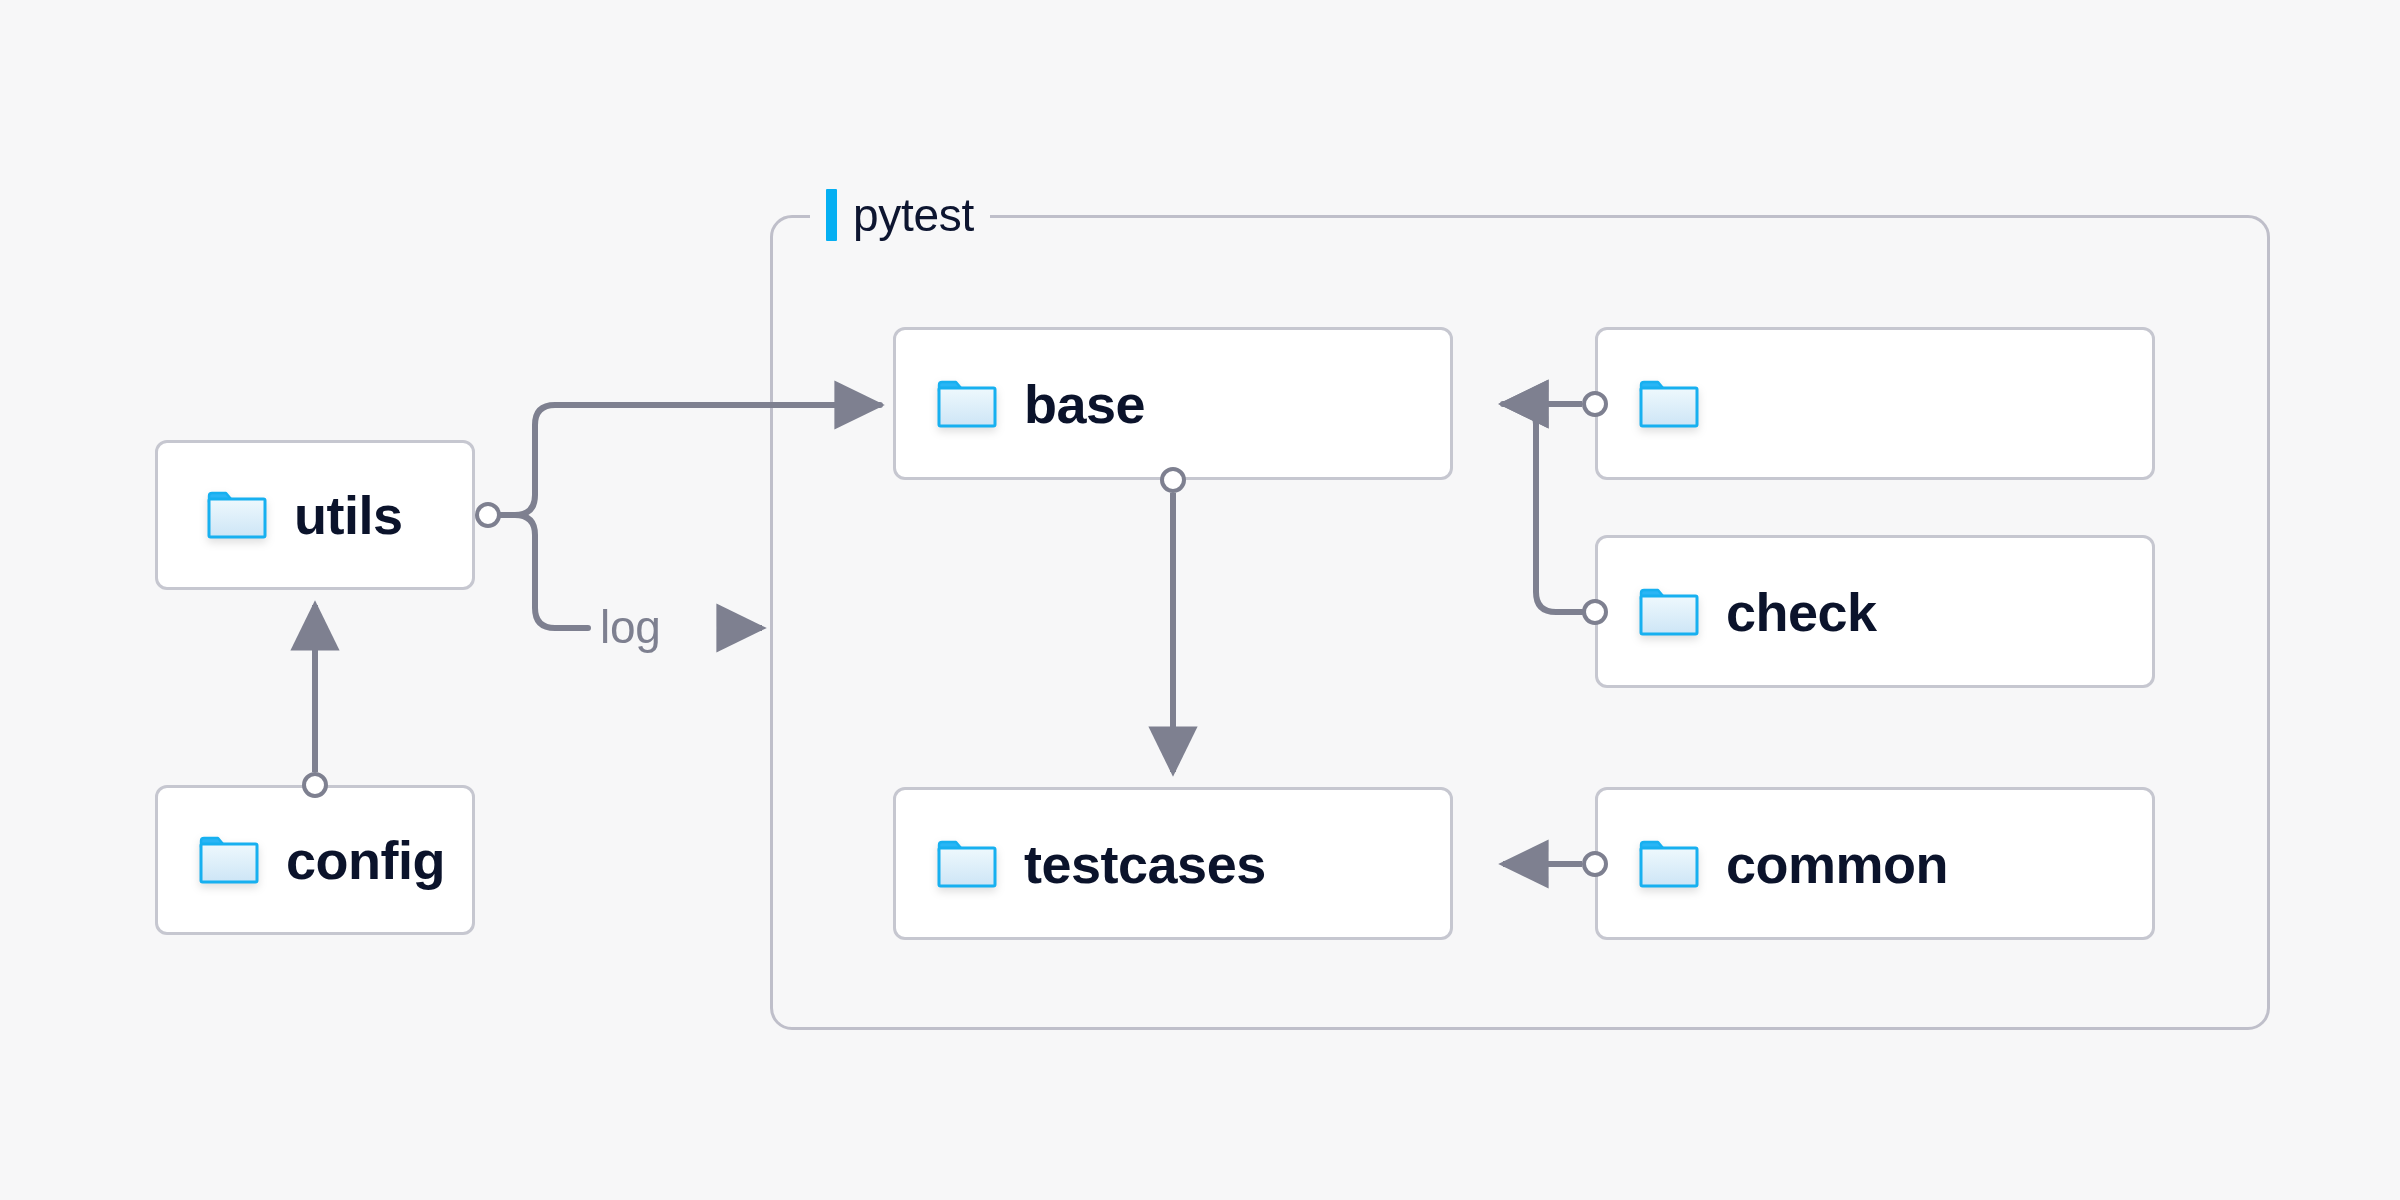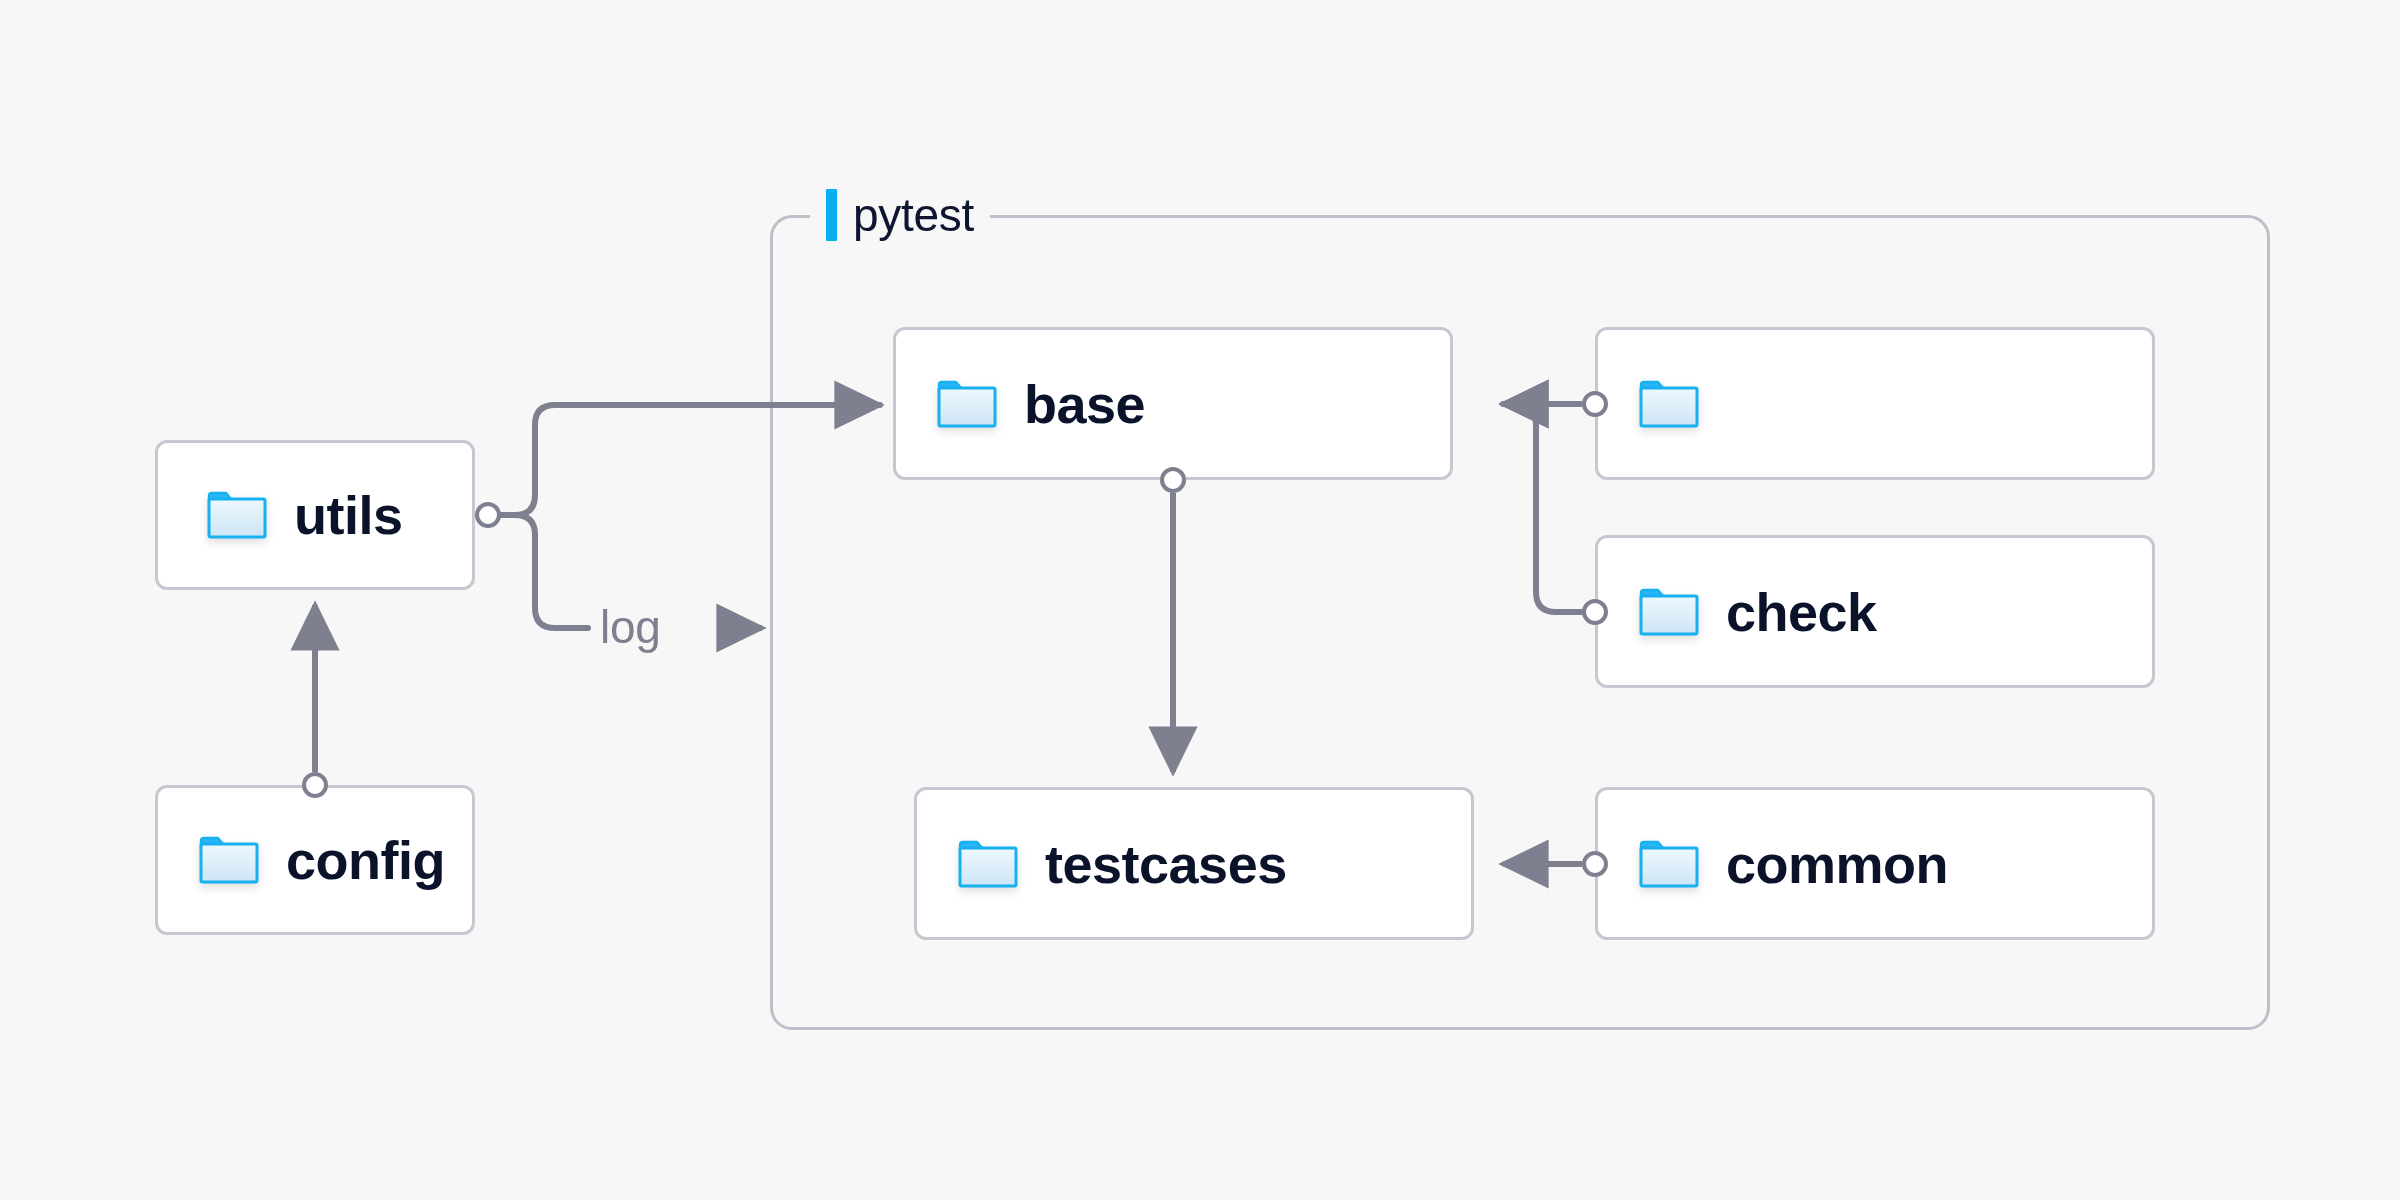--- a/index.html
+++ b/index.html
@@ -175,21 +175,21 @@
           </svg></span>
         <span class="node-label">config</span>
       </div>
       <div class="node" style="left: 893px; top: 327px; width: 560px; height: 153px;">
         <span class="folder-icon"><svg viewBox="0 0 62 50" width="62" height="50">
             <path d="M3,10 L3,6 Q3,3 6,3 L20,3 L25,9 L24,12 L3,12 Z" fill="#2ab5f5" stroke="#17b0f0" stroke-width="2.4" stroke-linejoin="round"></path>
             <rect x="3" y="9" width="56" height="38" rx="1.5" fill="url(#folderGrad)" stroke="#17b0f0" stroke-width="3" stroke-linejoin="round"></rect>
           </svg></span>
         <span class="node-label">base</span>
       </div>
-      <div class="node" style="left: 914px; top: 787px; width: 560px; height: 153px; text-align: right;">
+      <div class="node" style="left: 893px; top: 787px; width: 560px; height: 153px; text-align: right;">
         <span class="folder-icon"><svg viewBox="0 0 62 50" width="62" height="50">
             <path d="M3,10 L3,6 Q3,3 6,3 L20,3 L25,9 L24,12 L3,12 Z" fill="#2ab5f5" stroke="#17b0f0" stroke-width="2.4" stroke-linejoin="round"></path>
             <rect x="3" y="9" width="56" height="38" rx="1.5" fill="url(#folderGrad)" stroke="#17b0f0" stroke-width="3" stroke-linejoin="round"></rect>
           </svg></span>
         <span class="node-label">testcases</span>
       </div>
       <div class="node" style="left: 1595px; top: 327px; width: 560px; height: 153px;">
         <span class="folder-icon"><svg viewBox="0 0 62 50" width="62" height="50">
             <path d="M3,10 L3,6 Q3,3 6,3 L20,3 L25,9 L24,12 L3,12 Z" fill="#2ab5f5" stroke="#17b0f0" stroke-width="2.4" stroke-linejoin="round"></path>
             <rect x="3" y="9" width="56" height="38" rx="1.5" fill="url(#folderGrad)" stroke="#17b0f0" stroke-width="3" stroke-linejoin="round"></rect>

